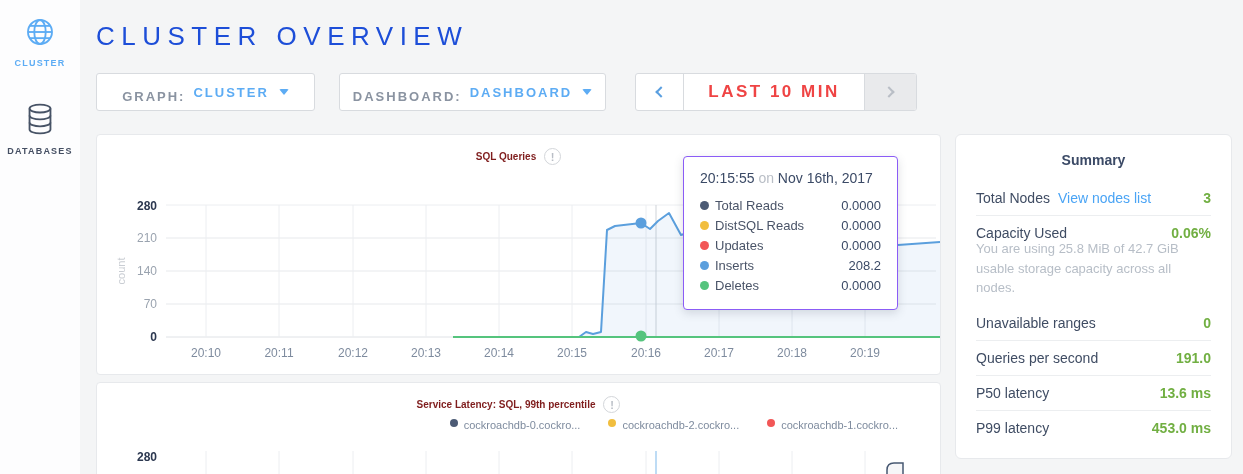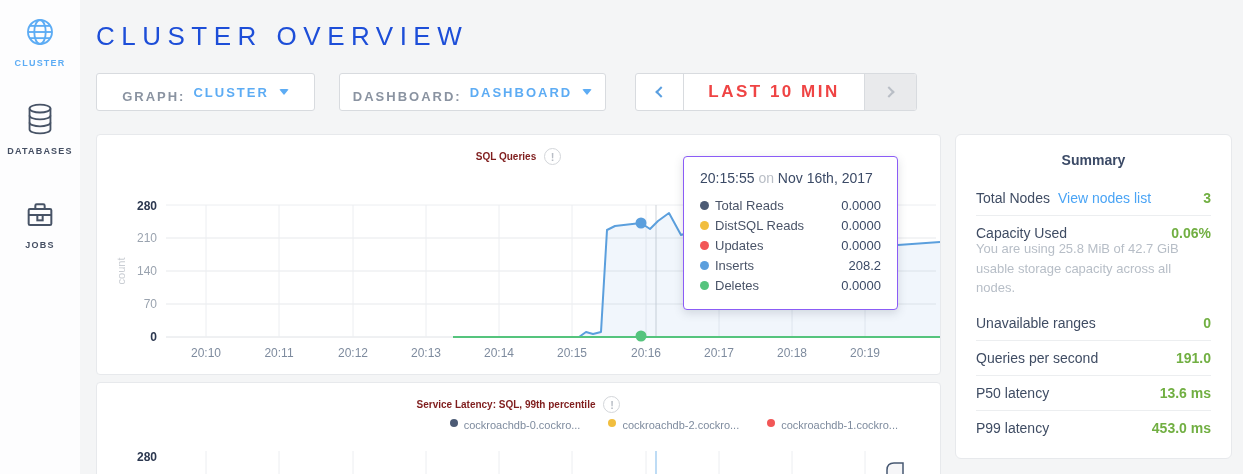--- a/index.html
+++ b/index.html
@@ -97,32 +97,20 @@
   <div class="nav-item nav-databases">
     <span>
       <svg width="32" height="34" viewBox="0 0 24 26" fill="none" stroke="#475366" stroke-width="1.4">
         <ellipse cx="12" cy="5" rx="8" ry="3"></ellipse>
         <path d="M4,5 v16 a8,3 0 0 0 16,0 v-16"></path>
         <path d="M4,10.3 a8,3 0 0 0 16,0"></path>
         <path d="M4,15.6 a8,3 0 0 0 16,0"></path>
       </svg>
     </span>
     <span class="lbl">DATABASES</span>
-  </div>
-  <div class="nav-item nav-jobs">
-    <span>
-      <svg width="32" height="30" viewBox="0 0 24 22" fill="none" stroke="#475366" stroke-width="1.5">
-        <rect x="3.5" y="6.5" width="17" height="12" rx="1"></rect>
-        <path d="M8.5,6.5 V4 a1,1 0 0 1 1,-1 h5 a1,1 0 0 1 1,1 v2.5"></path>
-        <rect x="10" y="11" width="4" height="4"></rect>
-        <line x1="3.5" y1="11" x2="10" y2="11"></line>
-        <line x1="14" y1="11" x2="20.5" y2="11"></line>
-      </svg>
-    </span>
-    <span class="lbl">JOBS</span>
   </div>
 </div>
 
 <div class="main">
   <div class="page-title">CLUSTER OVERVIEW</div>
 
   <div class="controls">
     <div class="dropdown dd-graph">
       <span class="dd-label">GRAPH:</span>
       <span class="dd-value">CLUSTER</span>

